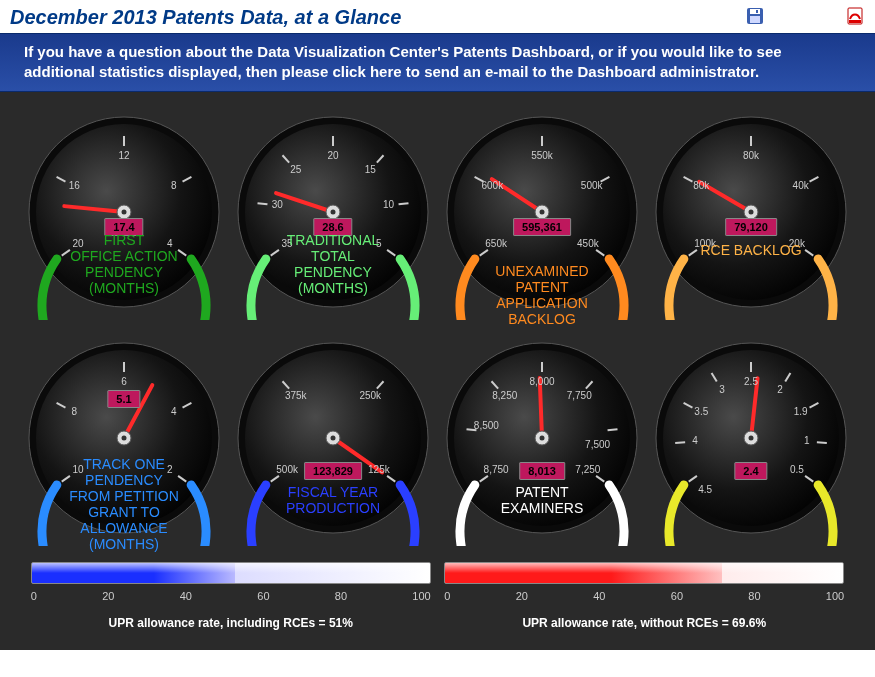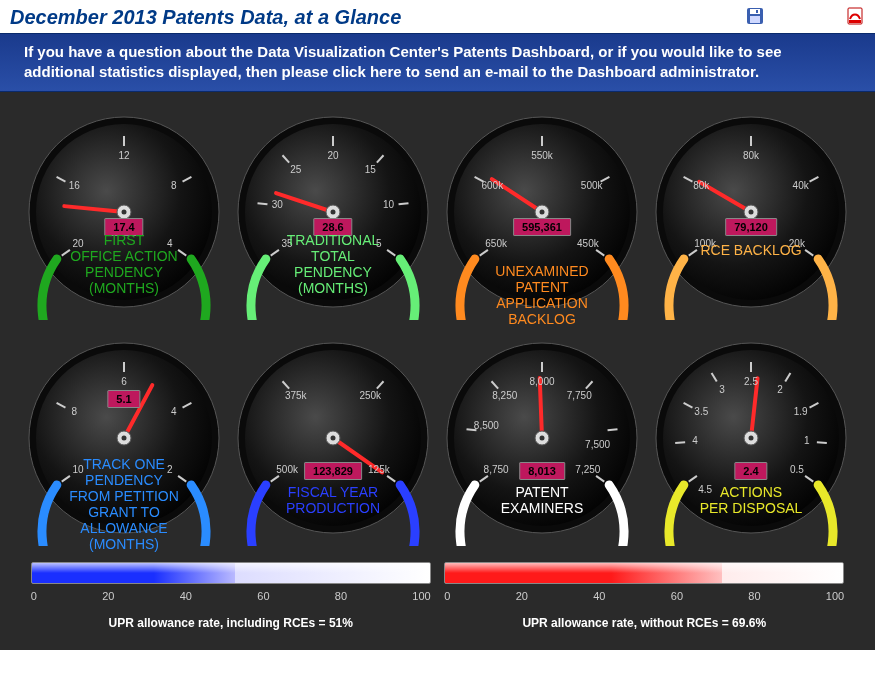--- a/index.html
+++ b/index.html
@@ -290,21 +290,20 @@
             <line x1="100" y1="26" x2="100" y2="36" stroke="#ccc" stroke-width="2"></line>
             <line x1="60.57323237980039" y1="37.026697828856044" x2="65.76096496140559" y2="45.57581653558552" stroke="#ccc" stroke-width="2"></line>
             <line x1="32.58717667845515" y1="66.90710539413743" x2="41.457285010237364" y2="71.52459152648777" stroke="#ccc" stroke-width="2"></line>
             <line x1="24.16272183386613" y1="106.97063782149085" x2="34.14131106625217" y2="106.31660652918943" stroke="#ccc" stroke-width="2"></line>
             <line x1="37.744444634036604" y1="145.59180916267948" x2="45.93596507692653" y2="139.856044799169" stroke="#ccc" stroke-width="2"></line>
             <line x1="100" y1="102" x2="106.53201249111788" y2="42.35661970666082" stroke="#ff2a2a" stroke-width="4" stroke-linecap="round"></line>
             <circle cx="100" cy="102" r="7" fill="#ddd" stroke="#555"></circle>
             <circle cx="100" cy="102" r="2.5" fill="#333"></circle>
           </svg>
           <div class="value-box" style="top: 126px;">2.4</div>
-          <div class="gauge-label" style="top: 148px; color: rgb(232, 232, 42);">ACTIONS<br>PER DISPOSAL</div>
         </div>
       </div>
   <div class="bars" id="bars">
         <div class="bar-wrap">
           <div class="bar-outer" style="background: linear-gradient(90deg, rgb(185, 185, 255), rgb(255, 255, 255));">
             <div class="bar-fill" style="width: 51%; background: linear-gradient(90deg, rgb(26, 47, 255), rgb(26, 47, 255) 60%, rgb(185, 185, 255));"></div>
             <div class="bar-shine"></div>
           </div>
           <div class="bar-scale">
             <span>0</span>

